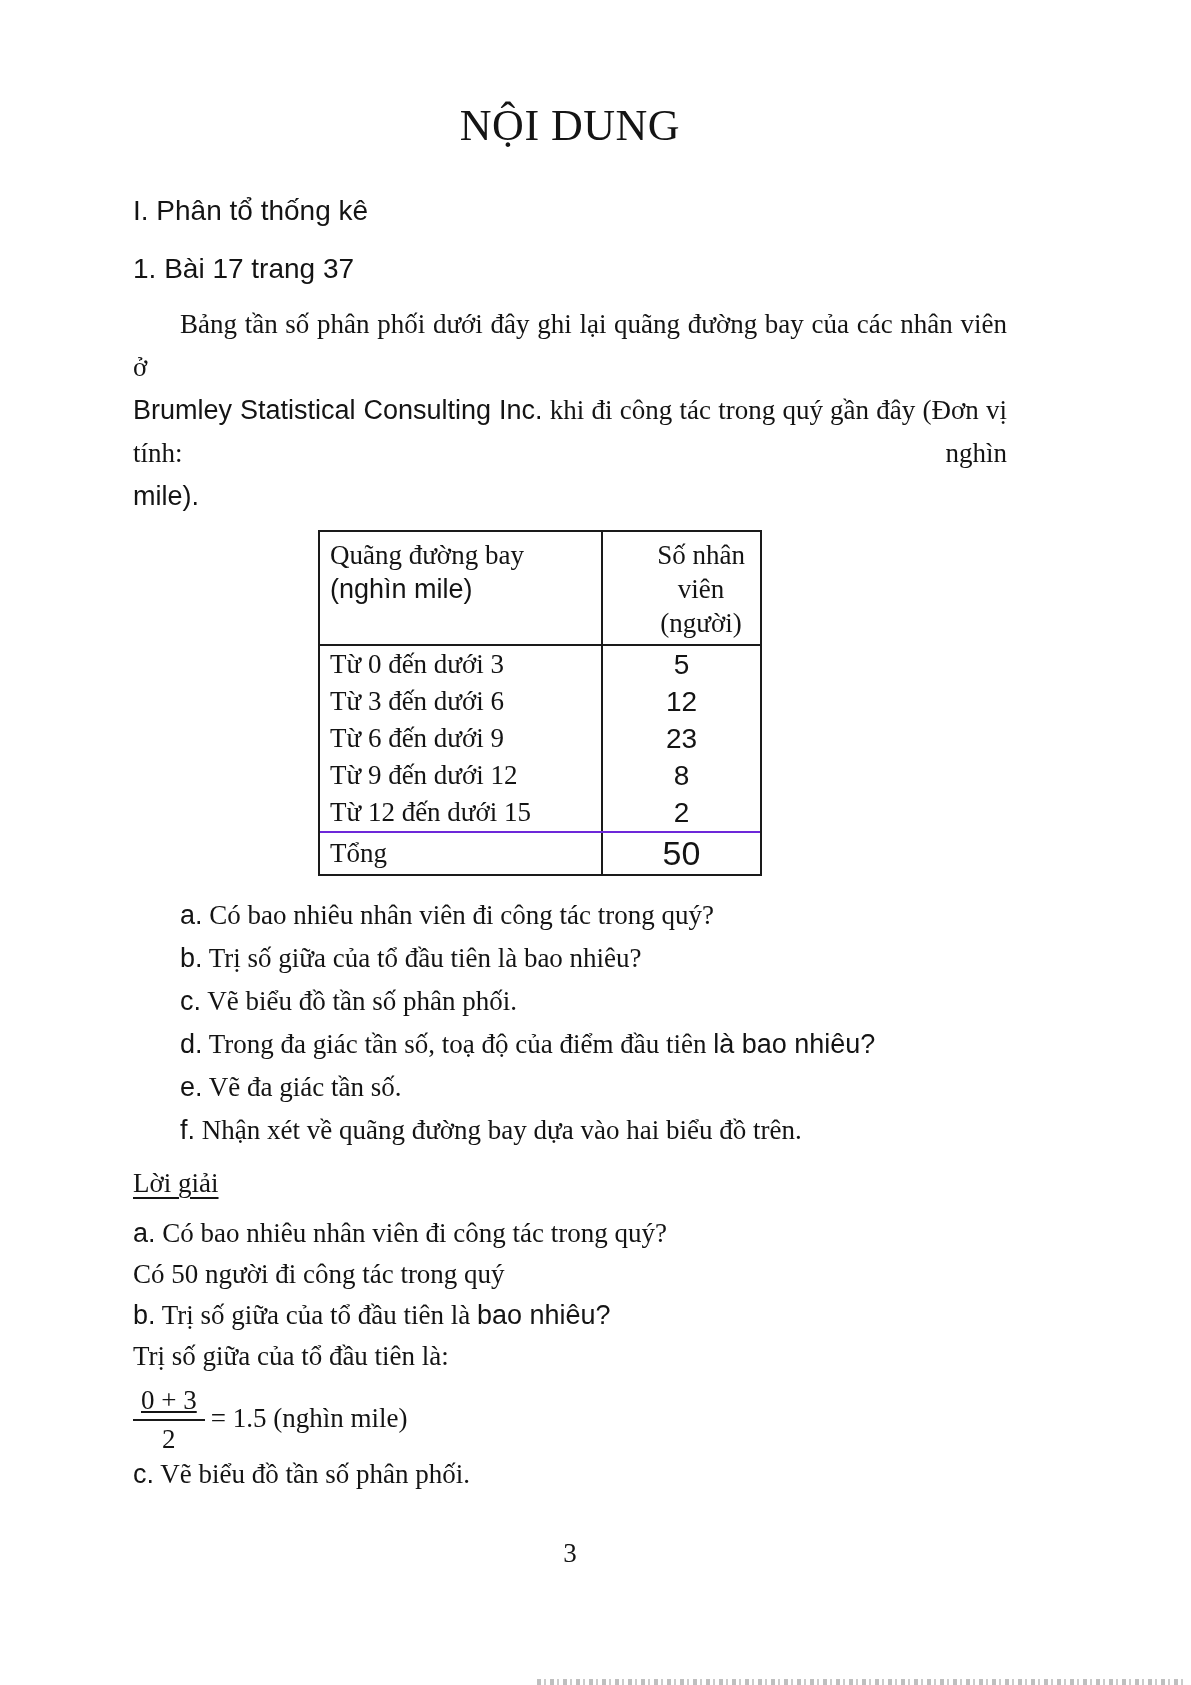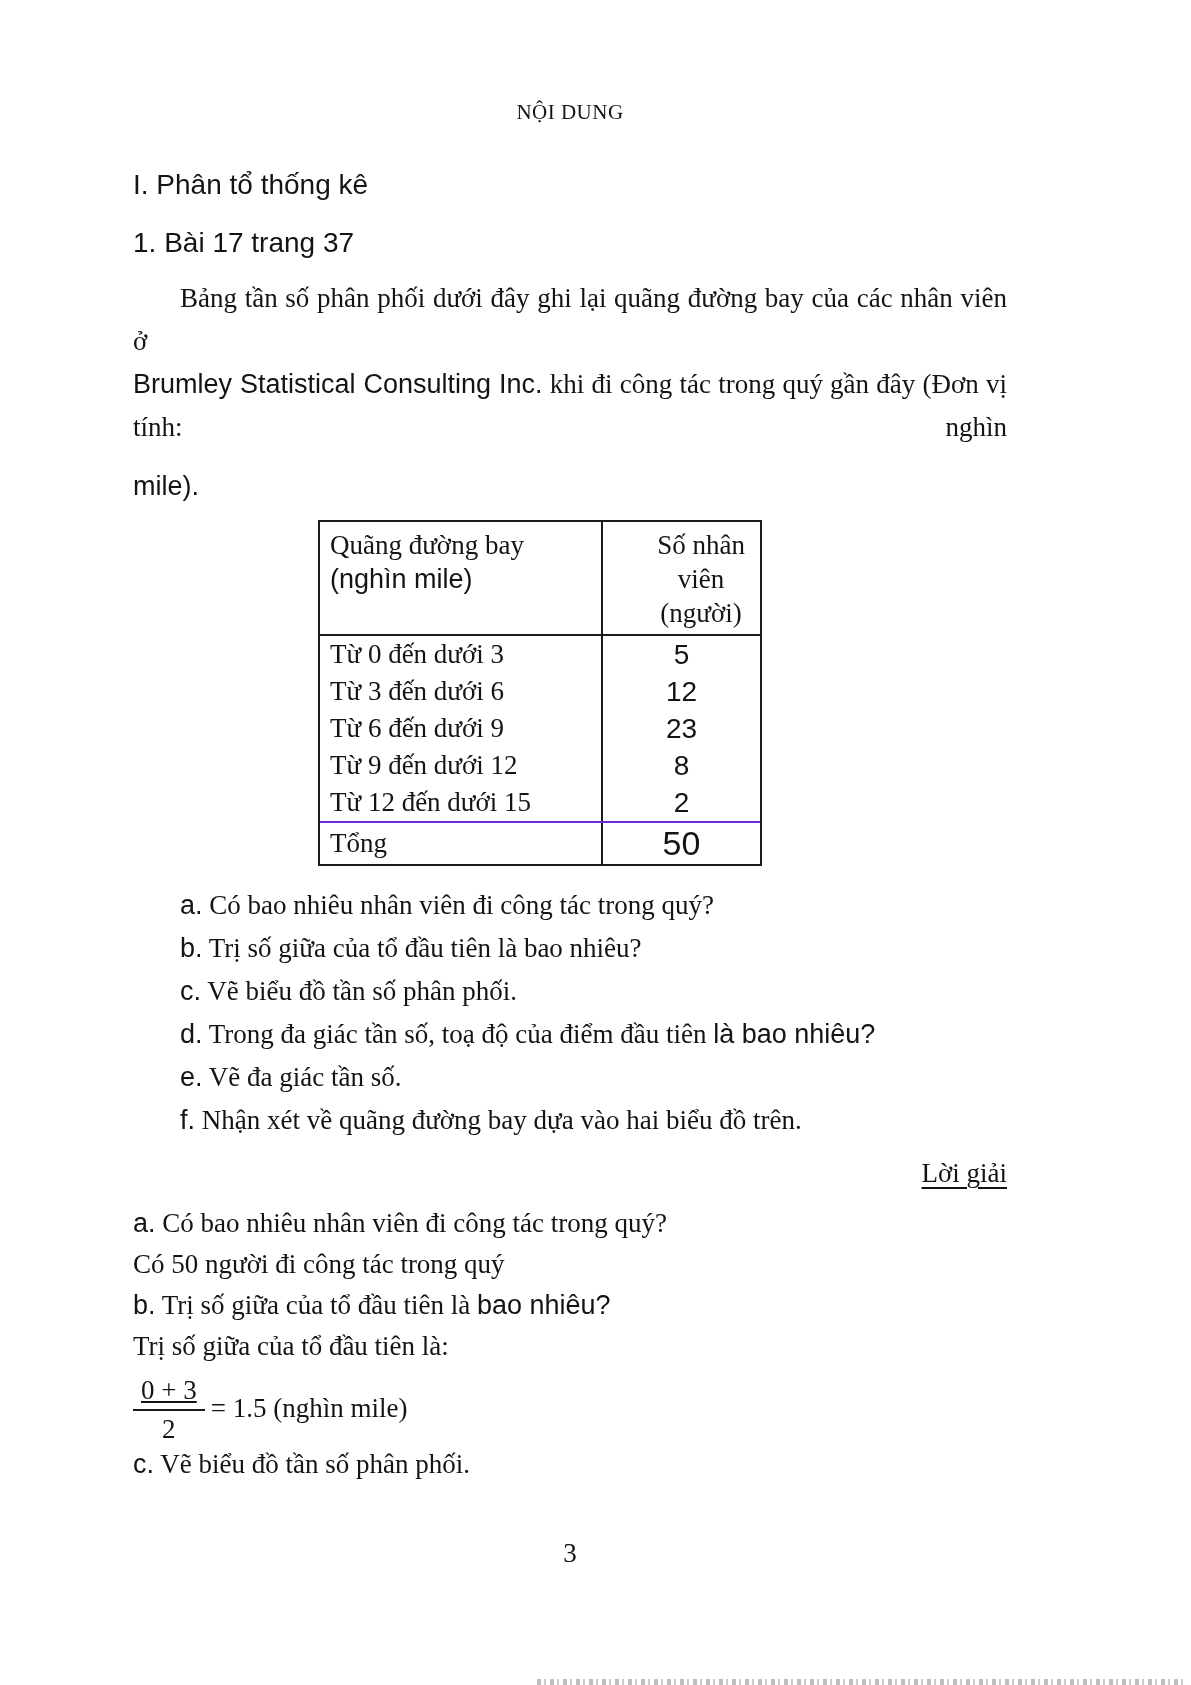--- a/index.html
+++ b/index.html
@@ -12,26 +12,26 @@
     font-family:"Liberation Serif", serif;
     color:#141414;
   }
   .content {
     position:absolute;
     left:133px;
     top:0;
     width:874px;
     font-size:27px;
   }
-  .sans { font-family:"Liberation Sans", sans-serif;margin-top:16px; }
+  .sans { font-family:"Liberation Sans", sans-serif; }
 
   .doc-title {
     padding-top:100px;
     text-align:center;
-    font-size:21px;
+    font-size:44px;
     letter-spacing:0.5px;
     font-weight:400;
   }
   .heading-1 {
     margin-top:44px;
     font-size:28px;
     font-family:"Liberation Sans", sans-serif;
   }
   .heading-2 {
     margin-top:26px;
@@ -74,21 +74,21 @@
     line-height:41px;
     font-family:"Liberation Sans", sans-serif;
     font-size:34px;
   }
 
   .questions { margin-top:18px; padding-left:47px; line-height:43px; }
   .q-marker { font-family:"Liberation Sans", sans-serif; }
 
   .solution-heading {
     margin-top:10px;
-    text-align:right;
+    text-align:left;
     line-height:43px;
   }
   .solution-heading span {
     text-decoration:underline;
     text-underline-offset:5px;
   }
   .sol-line { line-height:41px; }
   .sol-first { margin-top:8px; }
 
   .fraction-line {

